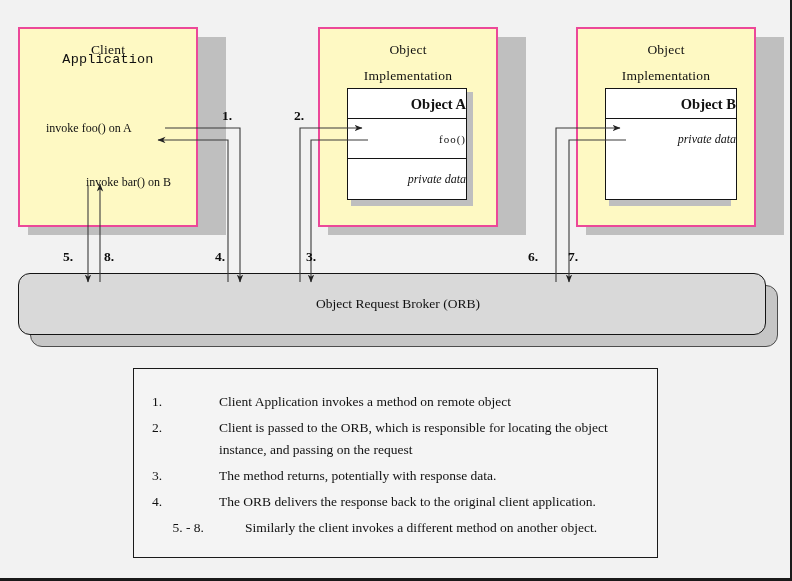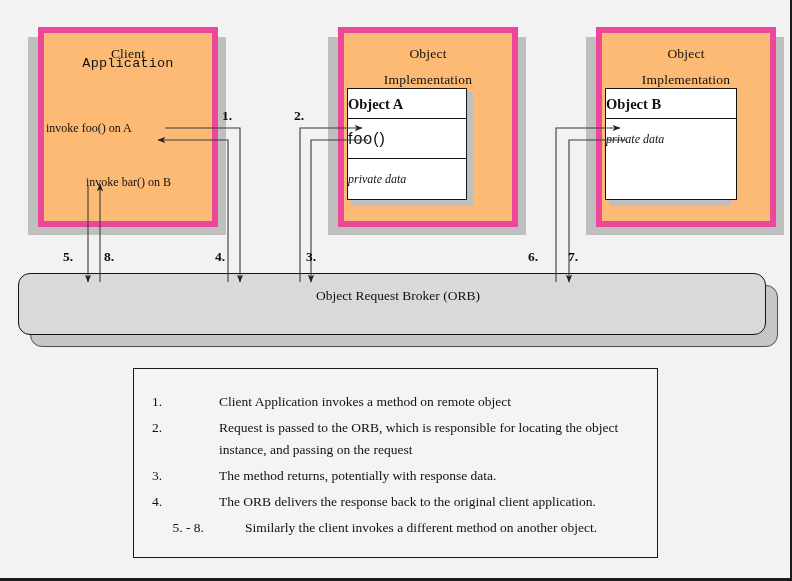--- a/index.html
+++ b/index.html
@@ -20,24 +20,23 @@
     font-family: "Liberation Serif", "DejaVu Serif", serif;
   }
 
   
   .shadow {
     position: absolute;
     background: #bfbfbf;
   }
   .panel {
     position: absolute;
-    background: #fdba74;
-    border: 6px solid #ec4899;
-    box-sizing: border-box;
-    margin-left: 20px;
+    background: #fef9c3;
+    border: 2px solid #ec4899;
+    box-sizing: border-box;
   }
   .panel-title {
     position: absolute;
     left: 0;
     right: 0;
     text-align: center;
     font-size: 13.5px;
     line-height: 22px;
     color: #111111;
     letter-spacing: 0.2px;
@@ -45,35 +44,35 @@
 
   
   .objbox {
     position: absolute;
     background: #ffffff;
     border: 1px solid #141414;
     box-sizing: border-box;
   }
   .objbox .cell {
     box-sizing: border-box;
-    text-align: left;
+    text-align: right;
     color: #111111;
   }
   .objbox .cell-name {
     height: 30px;
     line-height: 30px;
     font-weight: bold;
     font-size: 14.5px;
     border-bottom: 1px solid #141414;
   }
   .objbox .cell-method {
     height: 40px;
     line-height: 40px;
-    font-family: Liberation Sans, sans-serif;
-    font-size: 16px;
+    font-family: Liberation Serif, serif;
+    font-size: 11px;
     letter-spacing: 1px;
     border-bottom: 1px solid #141414;
   }
   .objbox .cell-data {
     height: 40px;
     line-height: 40px;
     font-style: italic;
     font-size: 12px;
   }
 
@@ -186,21 +185,21 @@
     <div class="panel-title" style="top:36px;">Implementation</div>
   </div>
   <div class="shadow" style="left:609px; top:92px; width:122px; height:114px;"></div>
   <div class="objbox" style="left:605px; top:88px; width:132px; height:112px;">
     <div class="cell cell-name">Object B</div>
     <div class="cell cell-data">private data</div>
   </div>
 
   <div id="orb-shadow" style="left:30px; top:285px; width:748px; height:62px;"></div>
   <div id="orb-bar" style="left:18px; top:273px; width:748px; height:62px;">
-    <div id="orb-label" style="top:14px;margin-left:12px;">Object Request Broker (ORB)</div>
+    <div id="orb-label" style="top:22px;margin-left:12px;">Object Request Broker (ORB)</div>
   </div>
 
   <svg id="wires" viewBox="0 0 792 581" xmlns="http://www.w3.org/2000/svg">
     <defs>
       <marker id="ah" markerWidth="9" markerHeight="9" refX="7.5" refY="3.2" orient="auto" markerUnits="userSpaceOnUse">
         <path d="M0,0 L8,3.2 L0,6.4 L2.3,3.2 z" fill="#222222"></path>
       </marker>
     </defs>
     <g fill="none" stroke="#3b3b3b" stroke-width="1.1">
 
@@ -232,21 +231,21 @@
   <div class="step-label" style="left:104px; top:249px;">8.</div>
 
   <div id="legend" style="left:133px; top:368px; width:525px; height:190px;">
     <ol>
       <li>
         <span class="num">1.</span>
         <span class="txt">Client Application invokes a method on remote object</span>
       </li>
       <li>
         <span class="num">2.</span>
-        <span class="txt">Request is passed to the ORB, which is responsible for locating the object instance, and passing on the request</span>
+        <span class="txt">Client is passed to the ORB, which is responsible for locating the object instance, and passing on the request</span>
       </li>
       <li>
         <span class="num">3.</span>
         <span class="txt">The method returns, potentially with response data.</span>
       </li>
       <li>
         <span class="num">4.</span>
         <span class="txt">The ORB delivers the response back to the original client application.</span>
       </li>
       <li>

